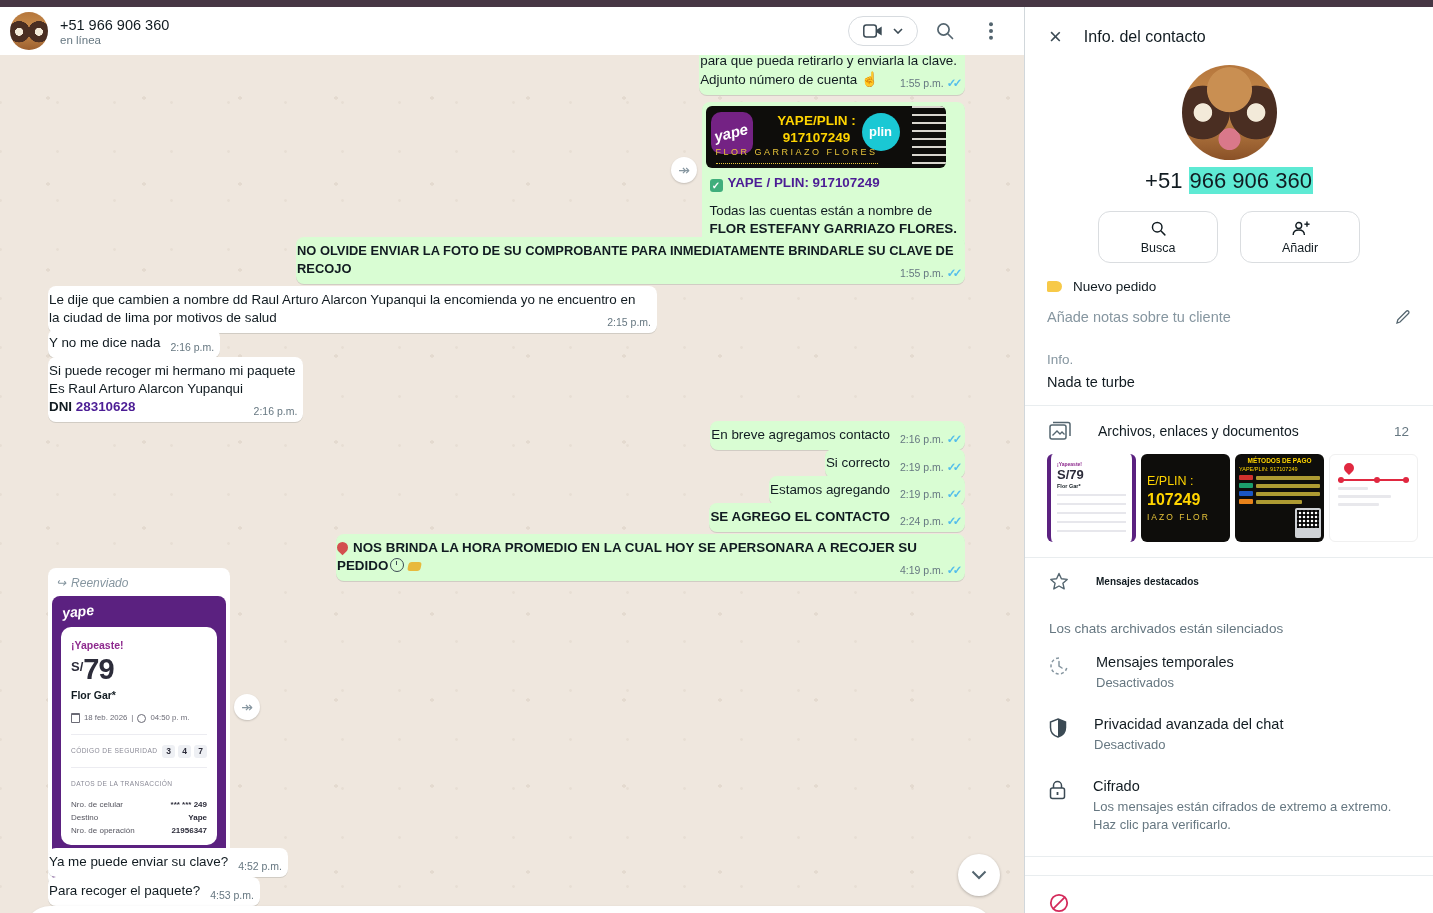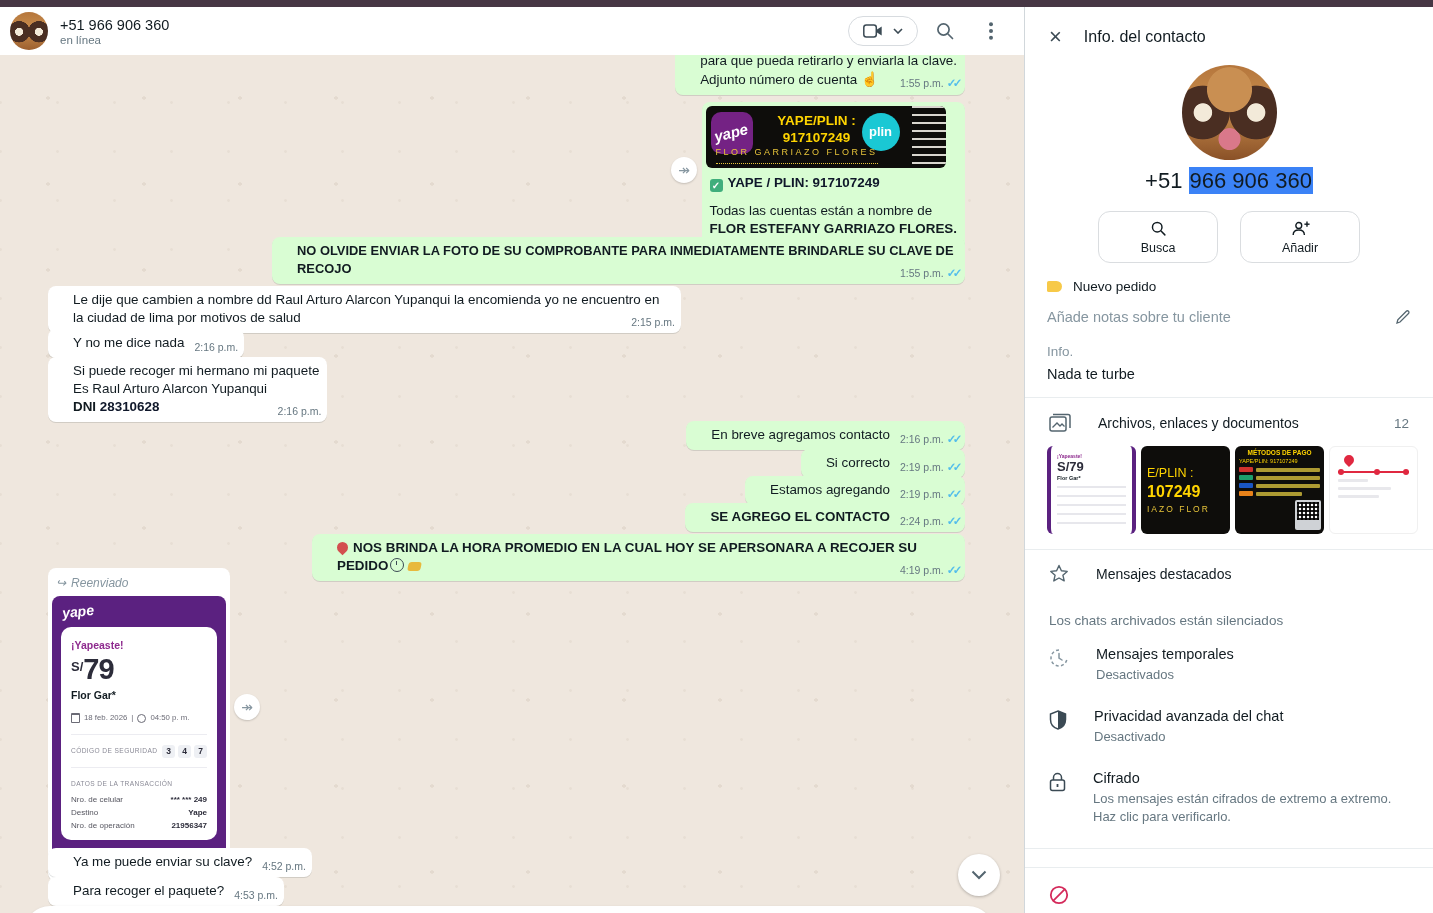--- a/index.html
+++ b/index.html
@@ -23,28 +23,28 @@
   .icon-btn{width:38px;height:38px;display:flex;align-items:center;justify-content:center;border-radius:50%;cursor:pointer;color:#54656f;}
 
   .chat-body{flex:1;position:relative;overflow:hidden;background-color:#efe7de;
     background-image:
       radial-gradient(rgba(160,140,115,.14) 1.6px, transparent 2.2px),
       radial-gradient(rgba(160,140,115,.09) 1.2px, transparent 1.8px);
     background-size:96px 86px,57px 49px;background-position:0 0,29px 23px;}
 
   .msg{position:absolute;left:0;width:100%;display:flex;padding:0 59px 0 48px;box-sizing:border-box;}
   .msg.out{justify-content:flex-end;}
-  .bubble{position:relative;max-width:640px;border-radius:8px;padding:5px 8px 6px 25px;font-size:13.4px;line-height:18px;box-shadow:0 1px .5px rgba(11,20,26,.13);cursor:pointer;}
+  .bubble{position:relative;max-width:640px;border-radius:8px;padding:5px 8px 6px 1px;font-size:13.4px;line-height:18px;box-shadow:0 1px .5px rgba(11,20,26,.13);cursor:pointer;}
   .in .bubble{background:#ffffff;}
   .out .bubble{background:#d9fdd3;}
   .txt{white-space:pre-line;}
   .b{font-weight:700;}
   .meta{display:inline-block;float:right;margin:7px -2px -4px 10px;font-size:10.5px;color:#667781;line-height:12px;white-space:nowrap;}
   .ticks{color:#53bdeb;font-size:11.5px;letter-spacing:-3.5px;margin-left:3px;font-weight:700;}
-  .g-link{color:#0f172a;font-weight:700;cursor:pointer;margin-top:24px;}
+  .g-link{color:#4c1d95;font-weight:700;cursor:pointer;margin-top:24px;}
   .pointer-glyph{color:#e0b08c;font-size:14px;}
 
   
   .fwd-circle{position:absolute;width:26px;height:26px;border-radius:50%;background:#fff;box-shadow:0 1px 2px rgba(0,0,0,.18);display:flex;align-items:center;justify-content:center;color:#8696a0;font-size:14px;cursor:pointer;}
 
   
   .media-bubble{padding:4px;}
   .banner{width:240px;height:62px;background:#0e0d0b;border-radius:6px;position:relative;overflow:hidden;cursor:pointer;}
   .b-yape{position:absolute;left:5px;top:6px;width:42px;height:42px;background:#742284;border-radius:10px;display:flex;align-items:center;justify-content:center;}
   .b-yape span{color:#fff;font-style:italic;font-weight:700;font-size:15px;transform:rotate(-14deg);}
@@ -74,21 +74,21 @@
   .yc-amount .val{font-size:29px;font-weight:800;letter-spacing:-1px;}
   .yc-payee{font-weight:700;font-size:10.5px;margin-top:2px;}
   .yc-date{display:flex;align-items:center;gap:4px;color:#6b6b76;font-size:7.8px;margin-top:5px;}
   .cal-ico{display:inline-block;width:7px;height:7px;border:1px solid #6b6b76;border-radius:1px;border-top-width:2.5px;}
   .clk-ico{display:inline-block;width:7px;height:7px;border:1px solid #6b6b76;border-radius:50%;}
   .yc-hr{border-top:1px solid #ececf1;margin:7px 0;}
   .yc-sec{display:flex;align-items:center;justify-content:space-between;}
   .yc-seclabel{color:#8a8a96;font-size:6.6px;letter-spacing:.4px;}
   .yc-digits{display:flex;gap:3px;}
   .yc-digit{width:13px;height:13px;background:#eef0f4;border-radius:3px;font-size:8.5px;font-weight:700;display:flex;align-items:center;justify-content:center;color:#2c2c3a;}
-  .yc-rows{}
+  .yc-rows{margin-top:5px;}
   .yc-row{display:flex;justify-content:space-between;font-size:8px;color:#55555f;line-height:13px;}
   .yc-row .v{font-weight:700;color:#2c2c3a;}
   .yc-bottom{height:30px;display:flex;align-items:flex-end;justify-content:flex-end;padding:0 10px 7px;}
   .yc-time{color:#fff;font-size:11px;font-weight:700;}
 
   .scroll-btn{position:absolute;right:24px;top:799px;width:42px;height:42px;border-radius:50%;background:#fff;box-shadow:0 1px 3px rgba(0,0,0,.25);display:flex;align-items:center;justify-content:center;color:#54656f;cursor:pointer;}
   .input-bar{position:absolute;left:24px;right:30px;top:851px;height:60px;background:#fff;border-radius:26px;box-shadow:0 1px 3px rgba(0,0,0,.12);}
 
   
   .panel{width:409px;border-left:1px solid #d1d7db;background:#fff;box-sizing:border-box;overflow:hidden;}
@@ -96,30 +96,30 @@
   .p-close{font-size:22px;color:#3b4a54;cursor:pointer;line-height:20px;}
   .p-title{font-size:16px;color:#111b21;}
   .p-avatar{width:95px;height:95px;border-radius:50%;margin:12px auto 8px;display:block;cursor:pointer;
     background:
       radial-gradient(circle at 50% 26%, #c98f52 0 26%, transparent 27%),
       radial-gradient(circle at 22% 50%, #f3ead9 0 10%, #4a2e22 11% 30%, transparent 31%),
       radial-gradient(circle at 78% 50%, #f3ead9 0 10%, #4a2e22 11% 30%, transparent 31%),
       radial-gradient(circle at 50% 78%, #d9788a 0 12%, transparent 13%),
       linear-gradient(180deg,#b5763c 0%,#c98e4e 45%,#8a5127 100%);}
   .p-phone{text-align:center;font-size:22px;color:#111b21;}
-  .p-phone .hl{background:#3b82f6;padding:1px 1px;}
+  .p-phone .hl{background:#5eead4;padding:1px 1px;}
   .p-push{text-align:center;color:#8696a0;font-size:15px;margin-top:9px;}
   .p-actions{display:flex;justify-content:center;gap:22px;margin:17px 0 6px;}
   .p-btn{width:118px;height:50px;border:1px solid #dadde0;border-radius:12px;display:flex;flex-direction:column;align-items:center;justify-content:center;gap:4px;cursor:pointer;background:#fff;color:#111b21;}
   .p-btn .lbl{font-size:12.5px;}
   .p-tag{display:flex;align-items:center;gap:11px;padding:10px 22px 0;font-size:13.5px;}
   .tag-ico{width:15px;height:11px;background:#f7c948;border-radius:2px 6px 6px 2px;}
   .p-notes{display:flex;justify-content:space-between;align-items:center;padding:15px 22px 2px;color:#8696a0;font-size:14.5px;cursor:text;}
   .p-info{padding:17px 22px 0;}
-  .p-info .lab{font-size:13.5px;color:#8696a0;}
+  .p-info .lab{font-size:13.5px;color:#8696a0;margin-top:8px;}
   .p-info .val{font-size:14.5px;margin-top:7px;color:#111b21;}
   .p-div{border-top:1px solid #e9edef;margin-top:15px;}
   .p-media-row{display:flex;align-items:center;gap:27px;padding:15px 24px 8px 24px;cursor:pointer;}
   .p-media-row .lbl{font-size:14px;color:#111b21;}
   .p-media-row .cnt{margin-left:auto;color:#667781;font-size:13.5px;}
   .p-thumbs{display:flex;gap:5px;padding:5px 22px 15px;}
   .thumb{width:89px;height:88px;border-radius:6px;overflow:hidden;position:relative;cursor:pointer;flex:none;}
   .t-yape{background:#fff;border-left:4px solid #5b2180;border-right:4px solid #5b2180;box-sizing:border-box;padding:7px 6px;}
   .t-yape .tt{color:#8e2a8e;font-weight:700;font-size:5px;}
   .t-yape .am{font-size:13px;font-weight:800;color:#2c2c3a;}
@@ -138,21 +138,21 @@
   .t-qr{position:absolute;right:3px;bottom:4px;width:26px;height:30px;background:#cfd2d6;border-radius:2px;padding:2px;box-sizing:border-box;}
   .t-qr .q{width:100%;height:18px;background:
       repeating-linear-gradient(90deg,#222 0 2px,#fff 2px 4px),
       repeating-linear-gradient(#222 0 2px,#fff 2px 4px);background-blend-mode:multiply;}
   .t-track{background:#fff;border:1px solid #f0f0f0;box-sizing:border-box;padding:6px;}
   .t-track .pin{width:10px;height:10px;background:#e02840;border-radius:50% 50% 50% 0;transform:rotate(-45deg);margin:2px 0 0 8px;}
   .t-track .line{height:2px;background:#e02840;margin:6px 2px;position:relative;}
   .t-track .line i{position:absolute;top:-2px;width:6px;height:6px;border-radius:50%;background:#e02840;}
   .t-track .tl{height:3px;background:#e8e8ec;margin:5px 2px;border-radius:1px;}
   .p-row{display:flex;align-items:center;gap:27px;padding:14px 24px;cursor:pointer;}
-  .p-row .lbl{font-size:14px;color:#111b21;}
+  .p-row .lbl{font-size:10px;color:#111b21;font-weight:bold;}
   .p-archived{color:#667781;font-size:13.5px;padding:16px 24px 6px;}
   .p-item{display:flex;gap:27px;padding:12px 24px;cursor:pointer;align-items:flex-start;}
   .p-item .ico{margin-top:2px;flex:none;color:#54656f;}
   .p-item .tit{font-size:14.5px;color:#111b21;}
   .p-item .sub{font-size:13px;color:#667781;margin-top:4px;line-height:18px;}
   .p-div2{border-top:1px solid #e9edef;margin-top:10px;}
   .p-block{display:flex;align-items:center;gap:27px;padding:17px 24px;color:#d42a5b;font-size:14.5px;cursor:pointer;}
   svg{display:block;}
 </style>
 </head>

